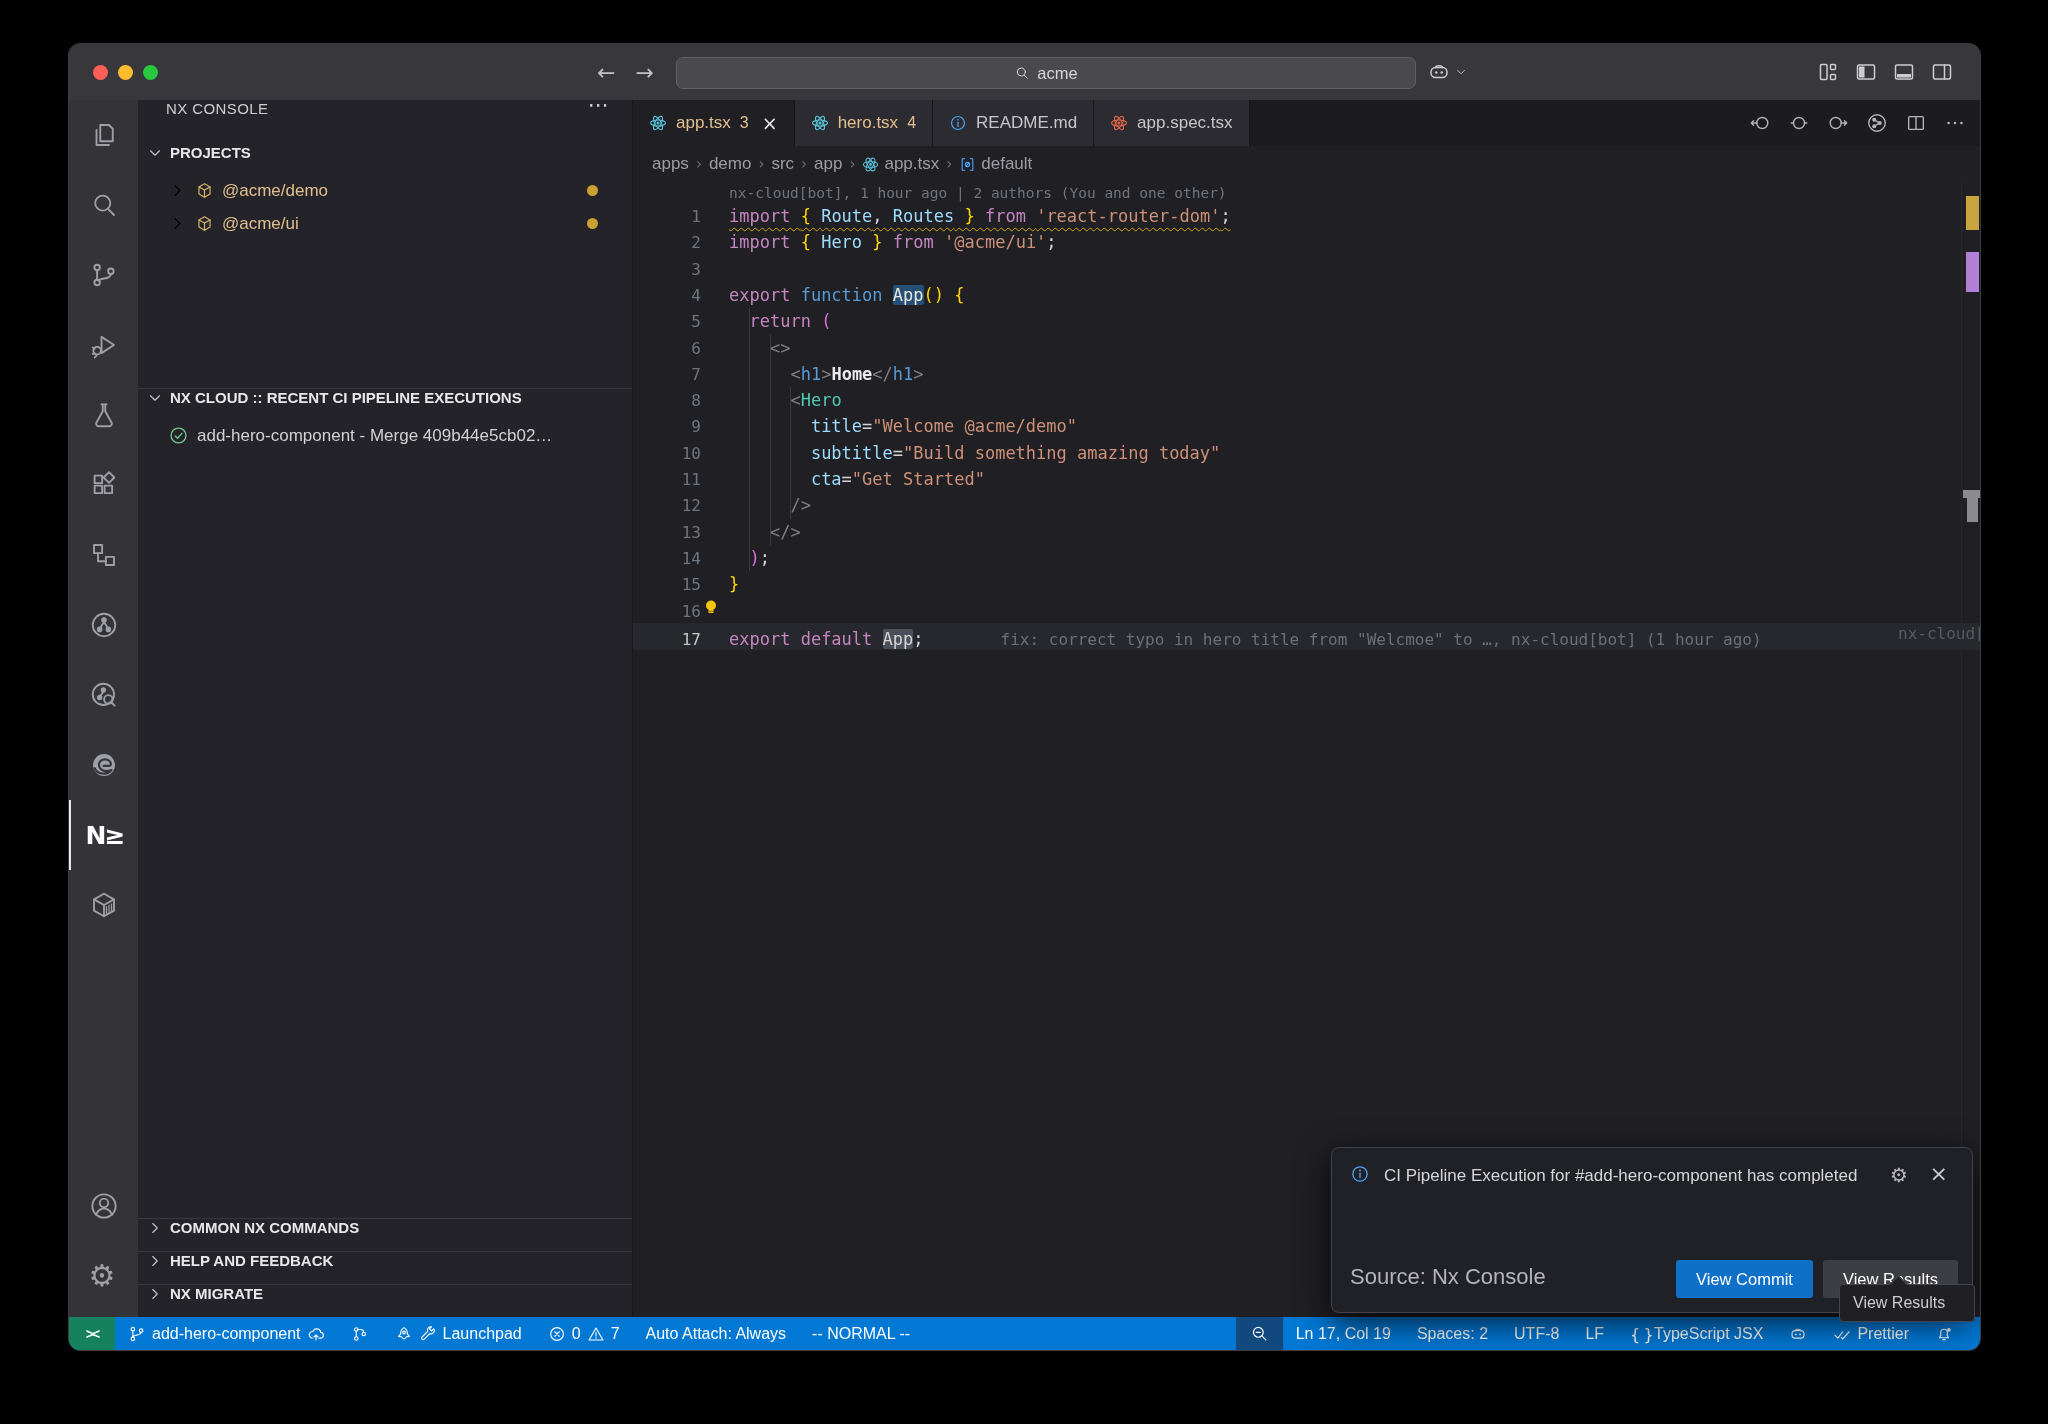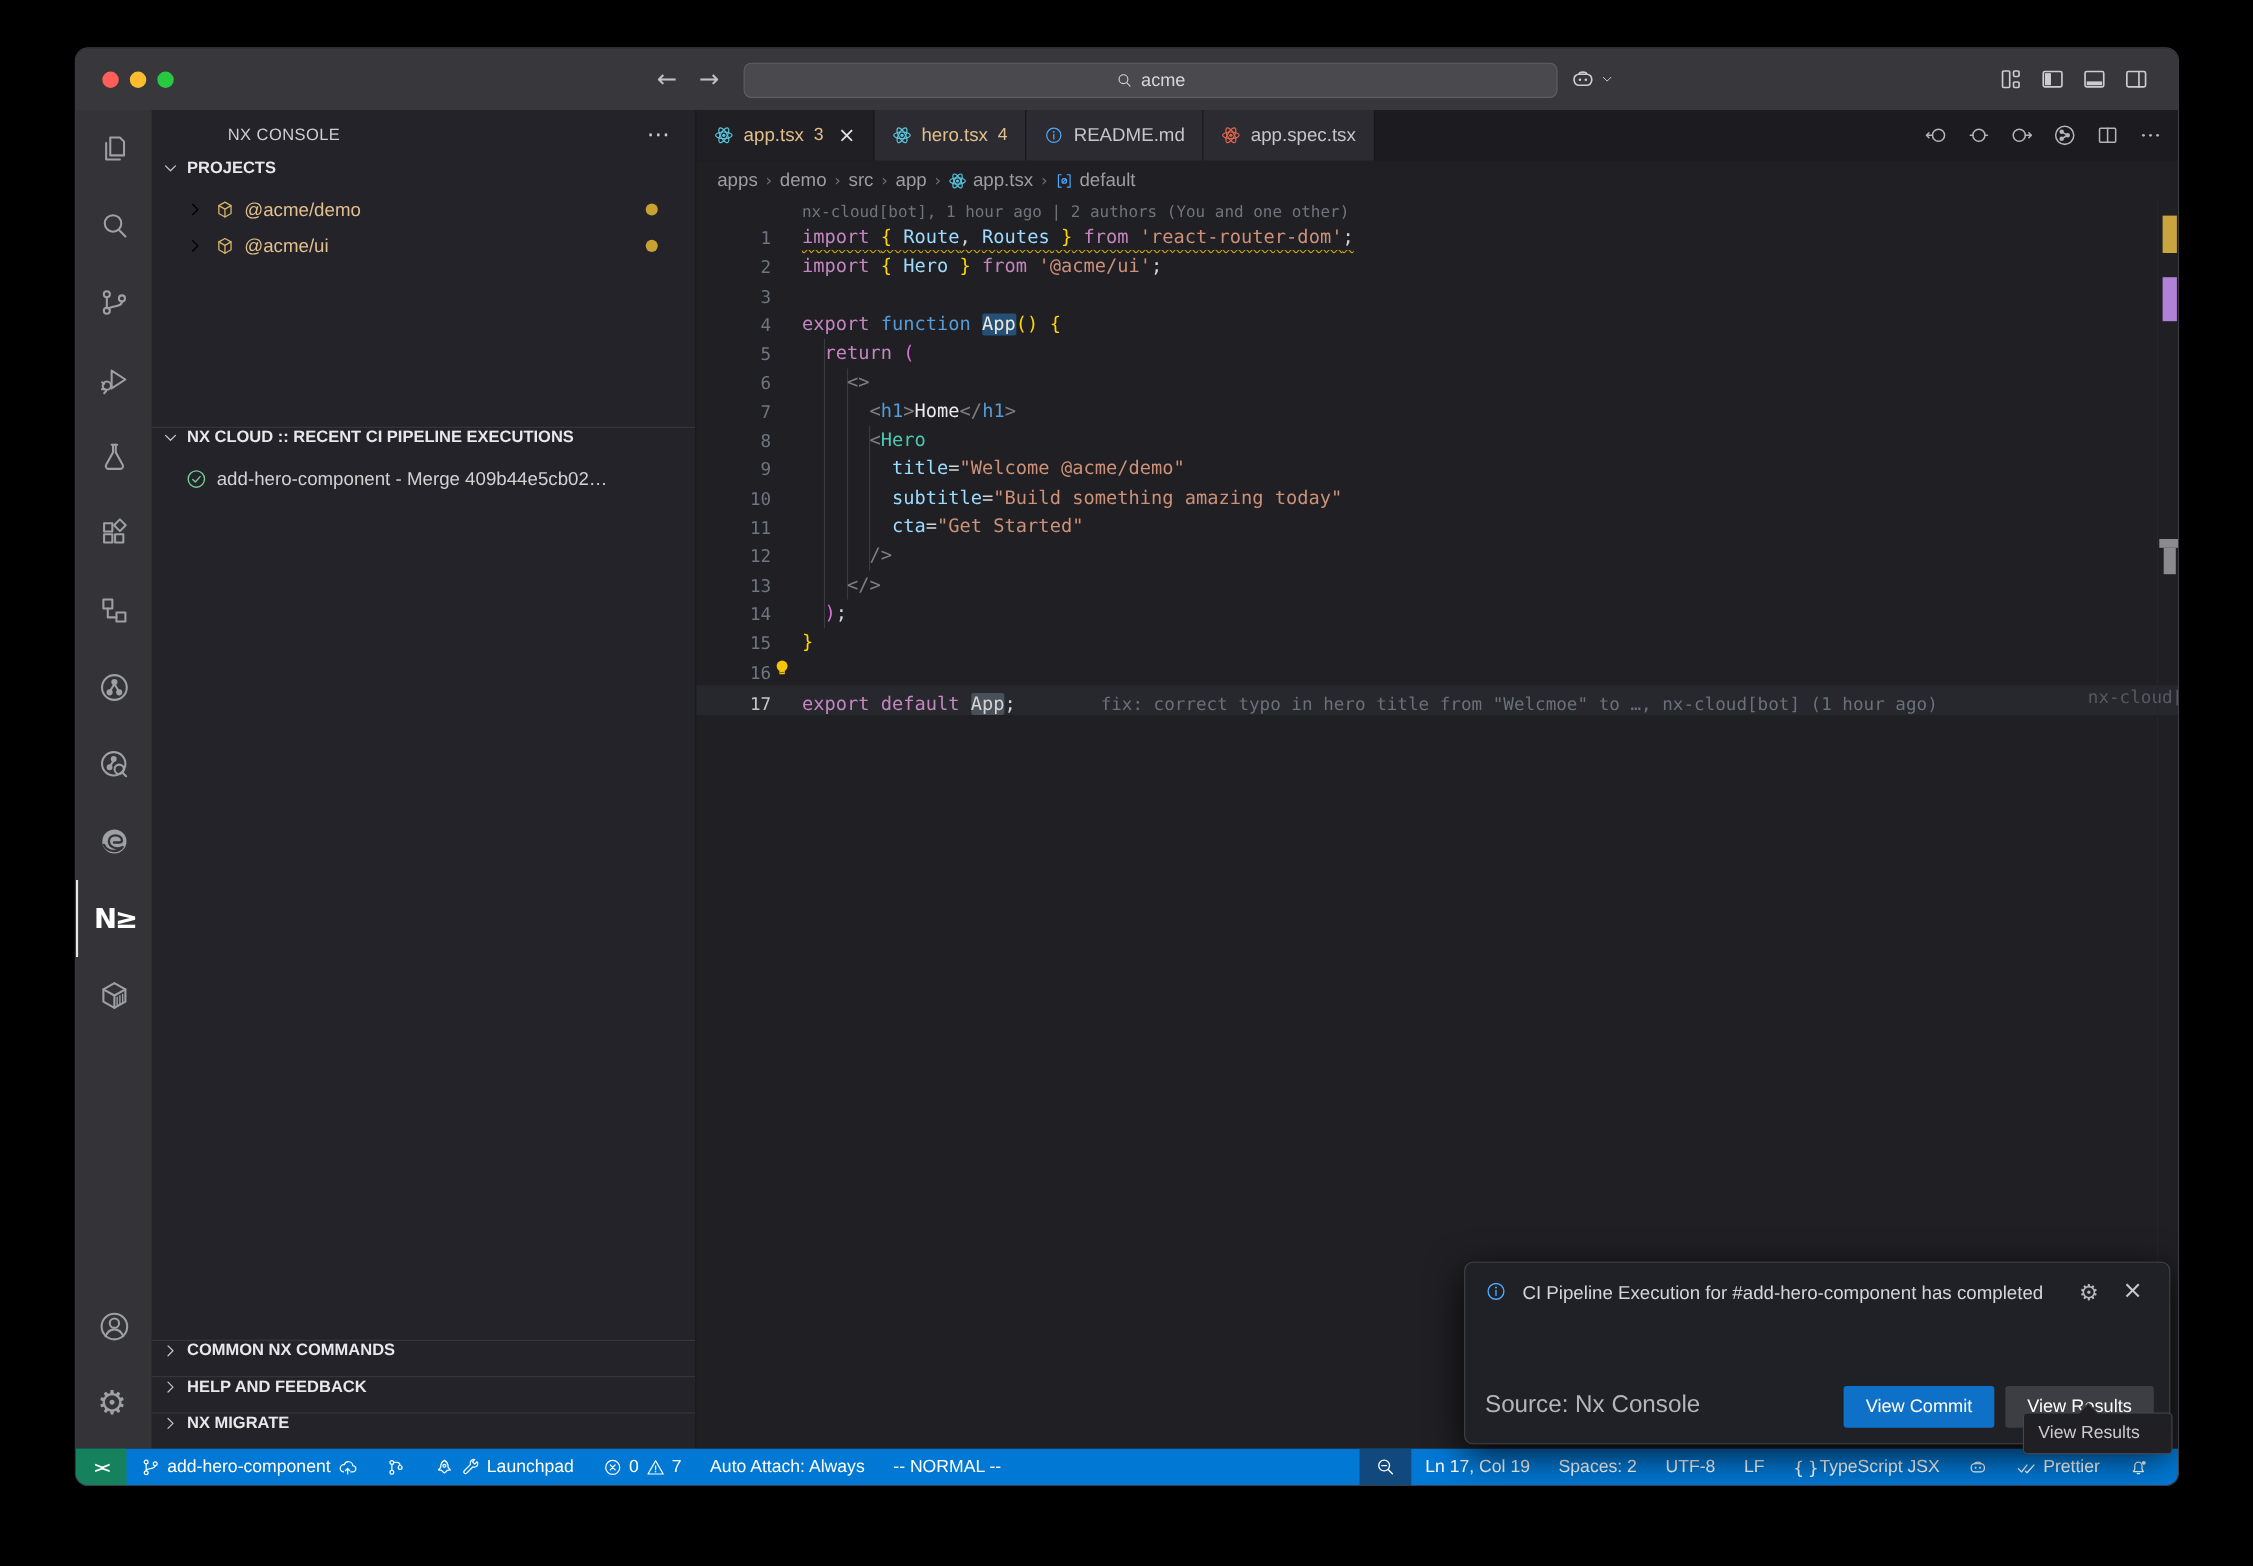--- a/index.html
+++ b/index.html
@@ -24,22 +24,22 @@
   .activitybar{position:absolute;left:0;top:56px;bottom:33px;width:69px;background:#333338;}
   .act-item{width:69px;height:70px;display:flex;align-items:center;justify-content:center;
             color:#9fa0a6;box-sizing:border-box;}
   .act-item.active{color:#ffffff;border-left:2px solid #e7e7e7;}
   .act-item .icon{width:30px;height:30px;}
   .act-bottom{position:absolute;bottom:6px;left:0;width:69px;}
   .nx-logo{font-weight:bold;font-size:25px;color:#fff;letter-spacing:-2px;font-family:"DejaVu Sans",sans-serif;}
   
   .sidebar{position:absolute;left:69px;top:56px;bottom:33px;width:495px;background:#232329;
            border-right:1px solid #19191d;box-sizing:border-box;}
-  .pane-header{height:44px;display:flex;align-items:center;padding:0 22px 0 28px;
-               color:#cfcfd2;font-size:15px;letter-spacing:.4px;margin-left:41px;}
+  .pane-header{height:44px;display:flex;align-items:flex-start;padding:0 22px 0 28px;
+               color:#cfcfd2;font-size:15px;letter-spacing:.4px;}
   .pane-header .spacer{flex:1;}
   .pane-actions{color:#cfcfd2;font-size:21px;letter-spacing:1px;line-height:10px;}
   .section-header{height:30px;display:flex;gap:6px;padding-left:8px;
                   color:#e8e8ea;font-size:15px;font-weight:bold;}
   .section-header .icon{width:18px;height:18px;color:#c5c5c9;}
   .tree-row{height:33px;display:flex;align-items:center;gap:8px;padding-left:30px;font-size:17px;}
   .tree-row .icon{width:19px;height:19px;flex:0 0 auto;}
   .proj-label{color:var(--gold);}
   .proj-dot{margin-left:auto;margin-right:34px;width:11px;height:11px;border-radius:50%;background:#c9a032;}
   .cloud-section{position:absolute;left:0;right:0;top:288px;}
@@ -73,21 +73,21 @@
   .code-line{position:absolute;left:0;right:0;height:27px;line-height:27px;white-space:pre;}
   .code-line .ln{position:absolute;left:0;width:68px;text-align:right;color:#6e7681;font-size:16px;}
   .code-line .ln.active{color:#c6c6c6;}
   .code-text{position:absolute;left:96px;}
   .current-band{position:absolute;left:0;right:0;height:27px;background:#27272e;}
   .squiggle{text-decoration:underline;text-decoration-style:wavy;
             text-decoration-color:var(--squiggle);text-decoration-thickness:1.2px;text-underline-offset:5px;}
   .tk-kw{color:#c586c0}.tk-kwb{color:#569cd6}.tk-b1{color:#ffd700}.tk-b2{color:#da70d6}
   .tk-id{color:#9cdcfe}.tk-str{color:#ce9178}.tk-p{color:#808080}
   .tk-tag{color:#569cd6}.tk-comp{color:#4ec9b0}.tk-txt{color:#d4d4d4}
-  .tk-txtb{color:#eaeaea;font-weight:normal}
+  .tk-txtb{color:#eaeaea;font-weight:bold}
   .tk-fnsel{color:#e8e8d8;background:#264f78;border-radius:2px}
   .tk-word{color:#d4d4d4;background:#4a505a;border-radius:2px}
   .tk-blame{color:#6a7178;font-size:16px}
   .guide{position:absolute;width:1px;background:#3a3a42;}
   .ruler-line{position:absolute;top:0;bottom:0;width:1px;background:#26262c;}
   .ruler-mark{position:absolute;}
   .edge-text{position:absolute;color:#565b61;font-size:16px;white-space:pre;}
   .bulb{position:absolute;left:68px;width:20px;height:20px;}
   
   .statusbar{position:absolute;left:0;right:0;bottom:0;height:33px;background:var(--statusblue);

